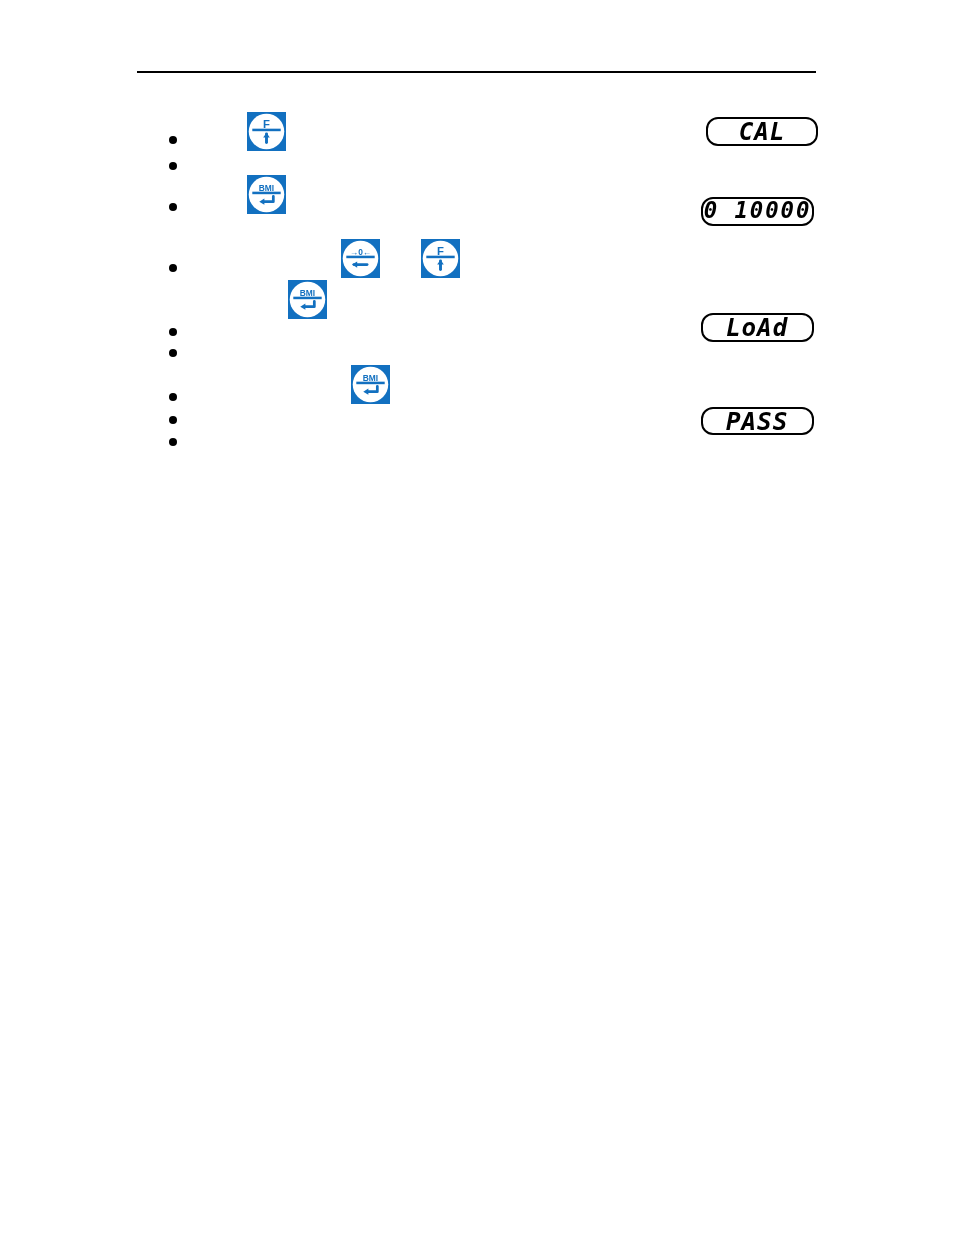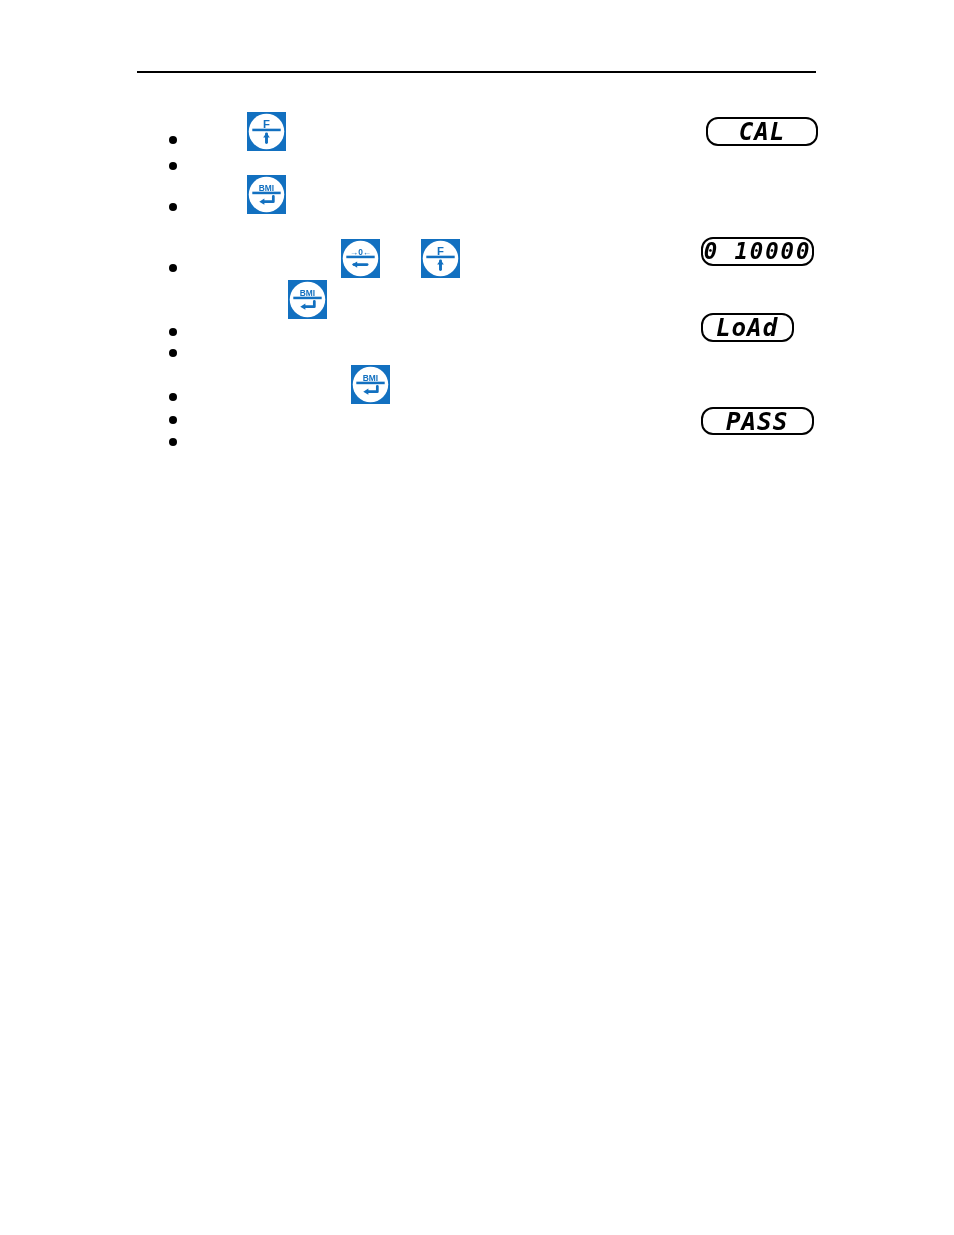--- a/index.html
+++ b/index.html
@@ -49,21 +49,20 @@
   .key-btn svg { display: block; }
 
   
   .lcd {
     position: absolute;
     box-sizing: border-box;
     border: 2px solid #000000;
     border-radius: 12px;
     background: #ffffff;
     display: flex;
-    align-items: center;
     justify-content: center;
   }
   .lcd-text {
     font-family: "DejaVu Sans Mono", monospace;
     font-weight: 700;
     font-style: italic;
     font-size: 25px;
     letter-spacing: 1px;
     color: #000000;
     line-height: 1;
@@ -164,24 +163,24 @@
         <path d="M 26.325 21.255000000000003 L 26.325 26.715000000000003 L 15.99 26.715000000000003"></path>
       </g>
       <polygon points="12.285,26.715000000000003 17.355,23.595 17.355,29.835" fill="#1270C0"></polygon>
   </svg>
       </div>
     </div>
   <div id="lcd-layer">
       <div class="lcd" style="left: 706px; top: 117px; width: 112px; height: 29px;">
         <span class="lcd-text">CAL</span>
       </div>
-      <div class="lcd lcd-num" style="left: 701px; top: 197px; width: 113px; height: 29px; margin-top: 40px;">
+      <div class="lcd lcd-num" style="left: 701px; top: 197px; width: 113px; height: 29px;">
         <span class="lcd-text">0 10000</span>
       </div>
-      <div class="lcd" style="left: 701px; top: 313px; width: 93px; height: 29px;">
+      <div class="lcd" style="left: 701px; top: 313px; width: 113px; height: 29px;">
         <span class="lcd-text">LoAd</span>
       </div>
       <div class="lcd" style="left: 701px; top: 407px; width: 113px; height: 28px;">
         <span class="lcd-text">PASS</span>
       </div>
     </div>
 
 </div>
 
 </body></html>

